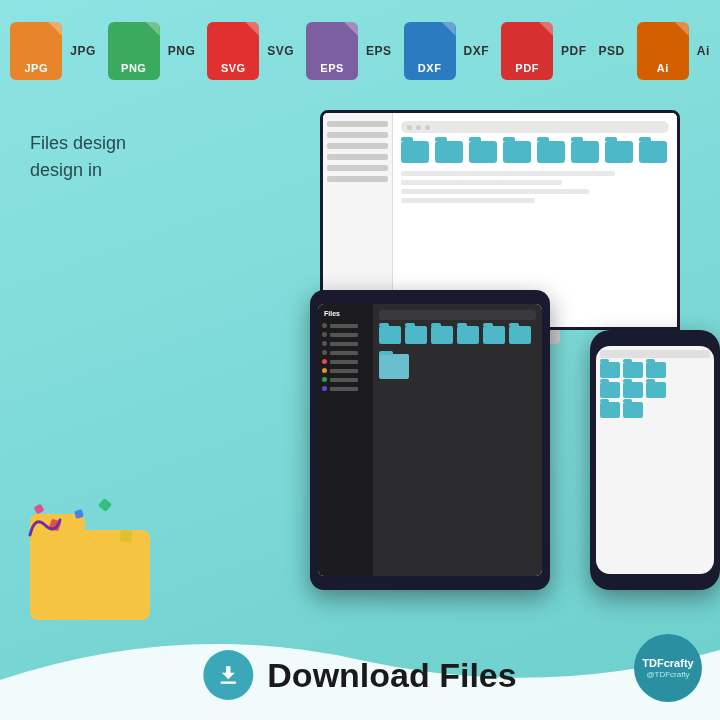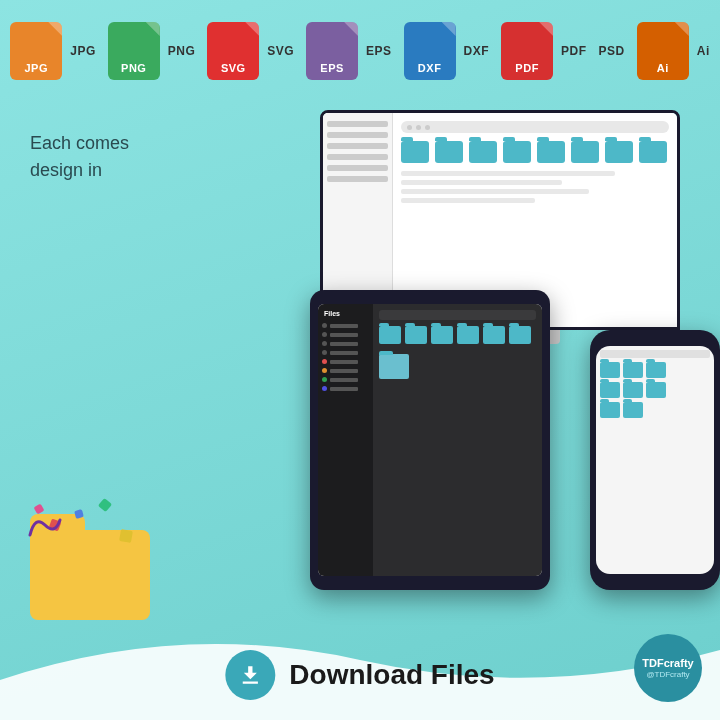--- a/index.html
+++ b/index.html
@@ -453,21 +453,21 @@
       align-items: center;
       justify-content: center;
     }
 
     .download-icon-circle svg {
       width: 26px;
       height: 26px;
     }
 
     .download-text {
-      font-size: 28px;
+      font-size: 34px;
       font-weight: 700;
       color: #1a1a1a;
     }
 
     
     .brand-badge {
       position: absolute;
       bottom: 18px;
       right: 18px;
       width: 68px;
@@ -529,21 +529,21 @@
       <div class="file-icon-label">PSD</div>
     </div>
     <div class="file-icon">
       <div class="file-icon-shape icon-ai">Ai</div>
       <div class="file-icon-label">Ai</div>
     </div>
   </div>
 
   <div class="left-content">
     <div class="subtext">
-      <span>Each comes</span><br>
+      <span>Files design</span><br>
       <span>design in</span><br>
     </div>
   </div>
 
   <div class="devices-area">
 
     <div class="monitor">
       <div class="monitor-screen">
         <div class="screen-content">
           <div class="screen-sidebar">

